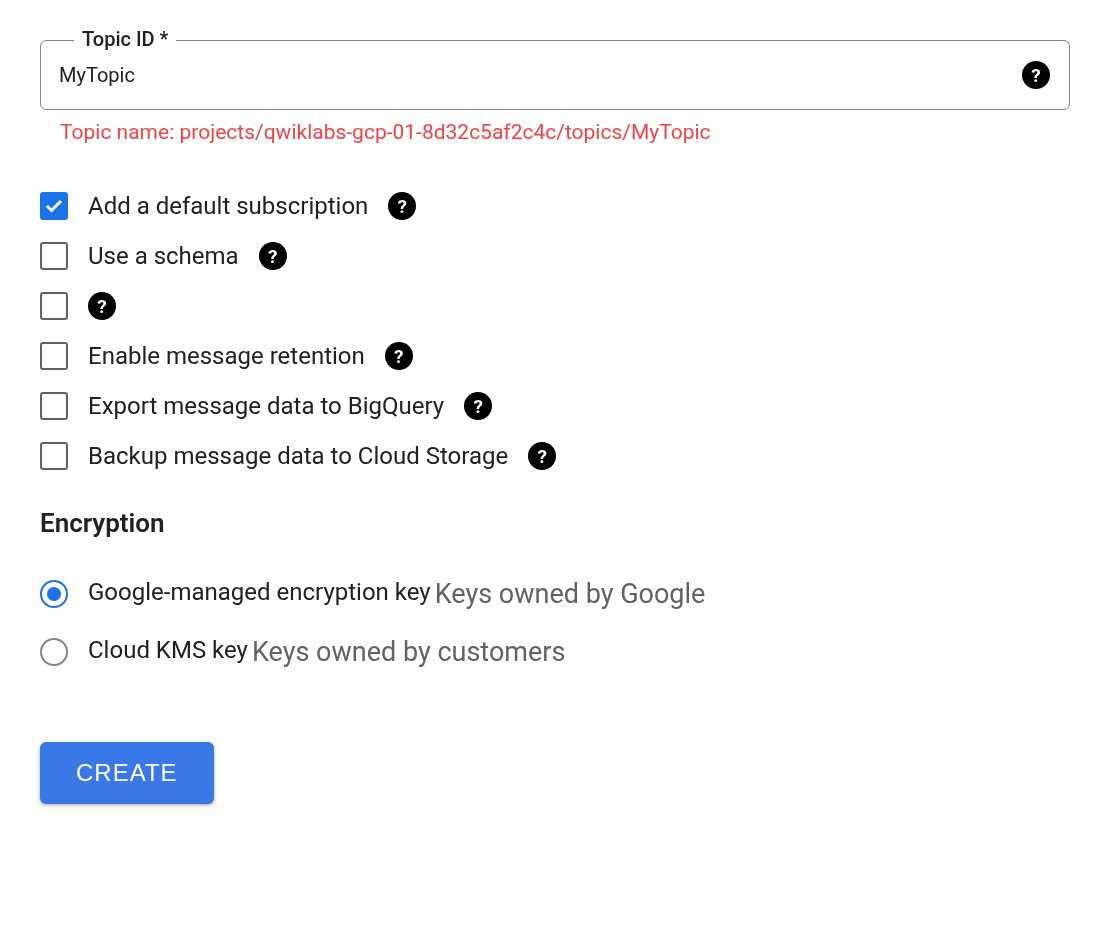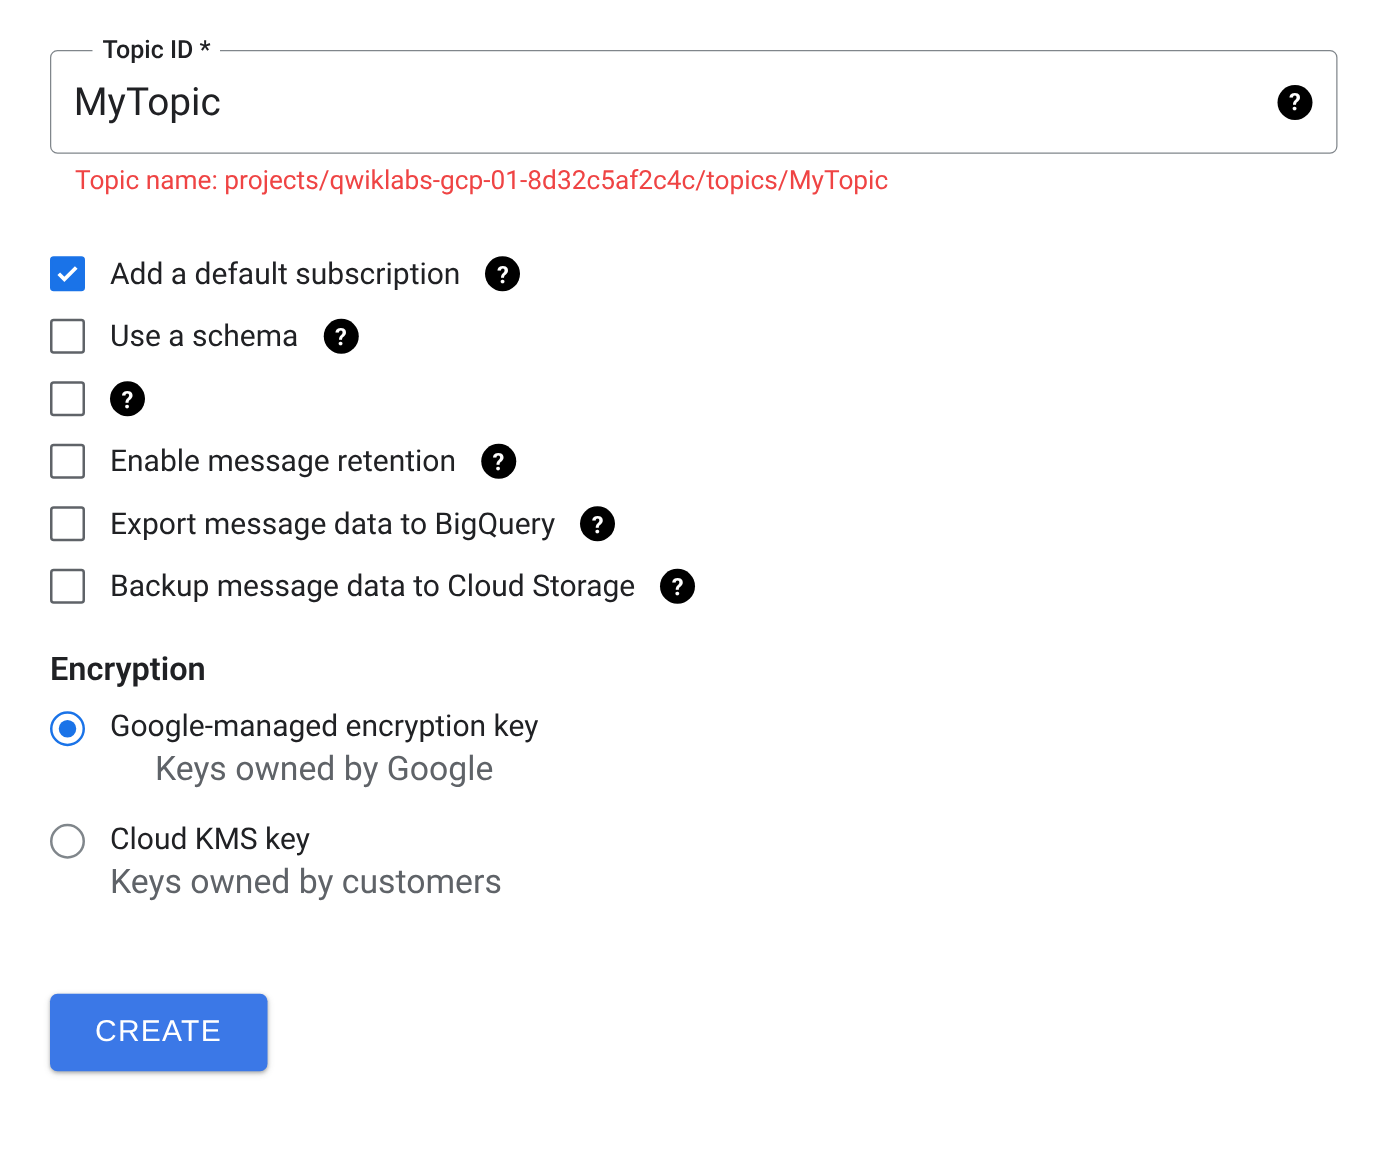--- a/index.html
+++ b/index.html
@@ -23,21 +23,21 @@
       left: 34px;
       background: #fff;
       padding: 0 8px;
       font-size: 20px;
       font-weight: 500;
       color: #202124;
     }
     .text-input {
       width: 100%;
       padding: 22px 60px 22px 18px;
-      font-size: 31px;
+      font-size: 20px;
       border: 1px solid #80868b;
       border-radius: 6px;
       outline: none;
       color: #202124;
       font-family: inherit;
     }
     .input-help-icon {
       position: absolute;
       right: 20px;
       top: 50%;
@@ -98,21 +98,21 @@
       cursor: pointer;
       flex-shrink: 0;
     }
 
     
     .section-heading {
       font-size: 26px;
       font-weight: 600;
       color: #202124;
       margin-top: 38px;
-      margin-bottom: 16px;
+      margin-bottom: 40px;
     }
 
     
     .radio-row {
       display: flex;
       align-items: flex-start;
       gap: 20px;
       margin-bottom: 26px;
     }
     .radio {
@@ -136,21 +136,21 @@
       top: 50%;
       left: 50%;
       width: 14px;
       height: 14px;
       background: #1a73e8;
       border-radius: 50%;
       transform: translate(-50%, -50%);
     }
     .radio-text {
       display: flex;
-      flex-direction: column;
+      flex-direction: row;
       gap: 4px;
     }
     .radio-label {
       font-size: 24px;
       color: #202124;
       cursor: pointer;
     }
     .radio-sublabel {
       font-size: 27px;
       color: #5f6368;

